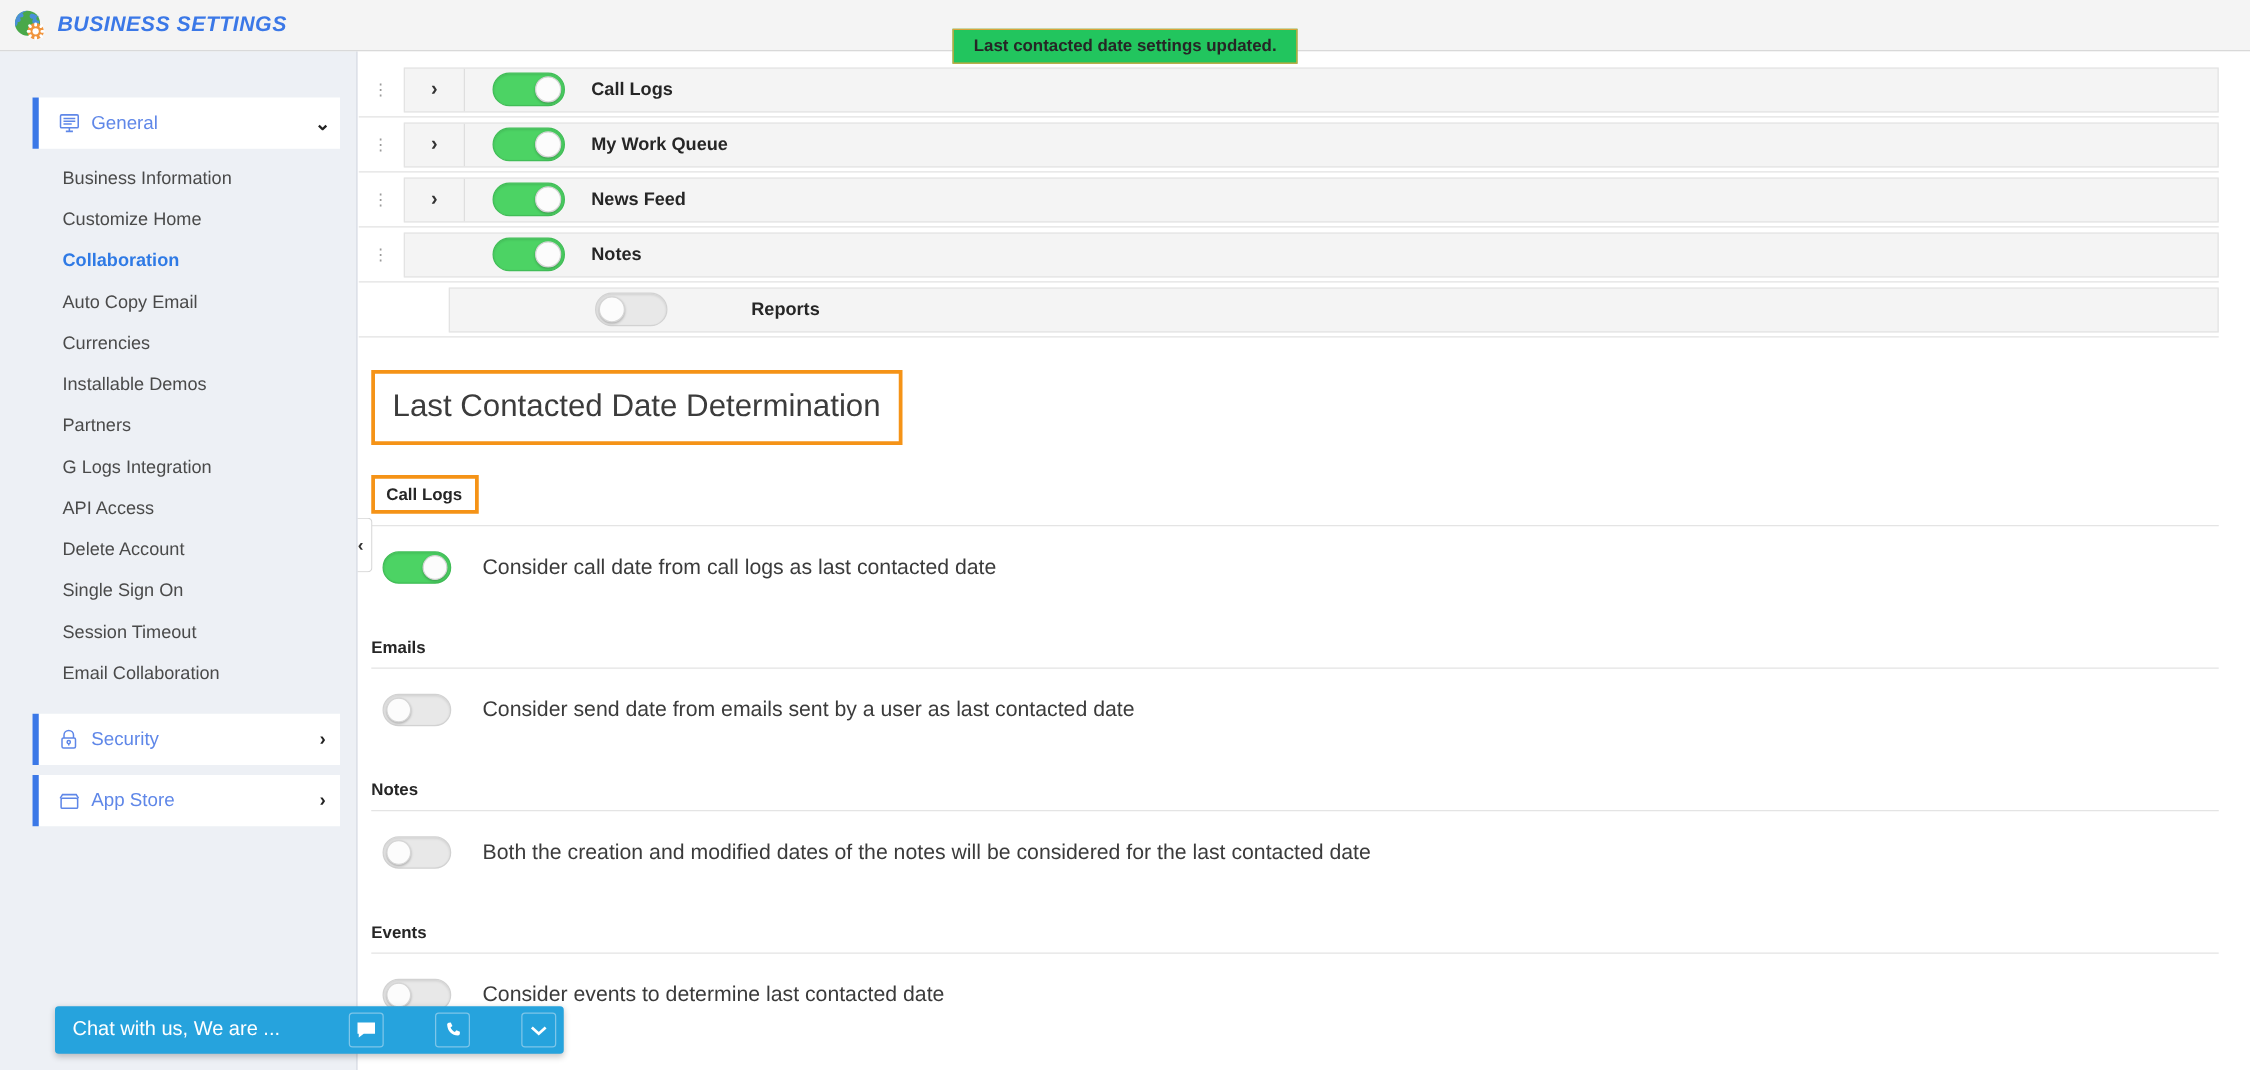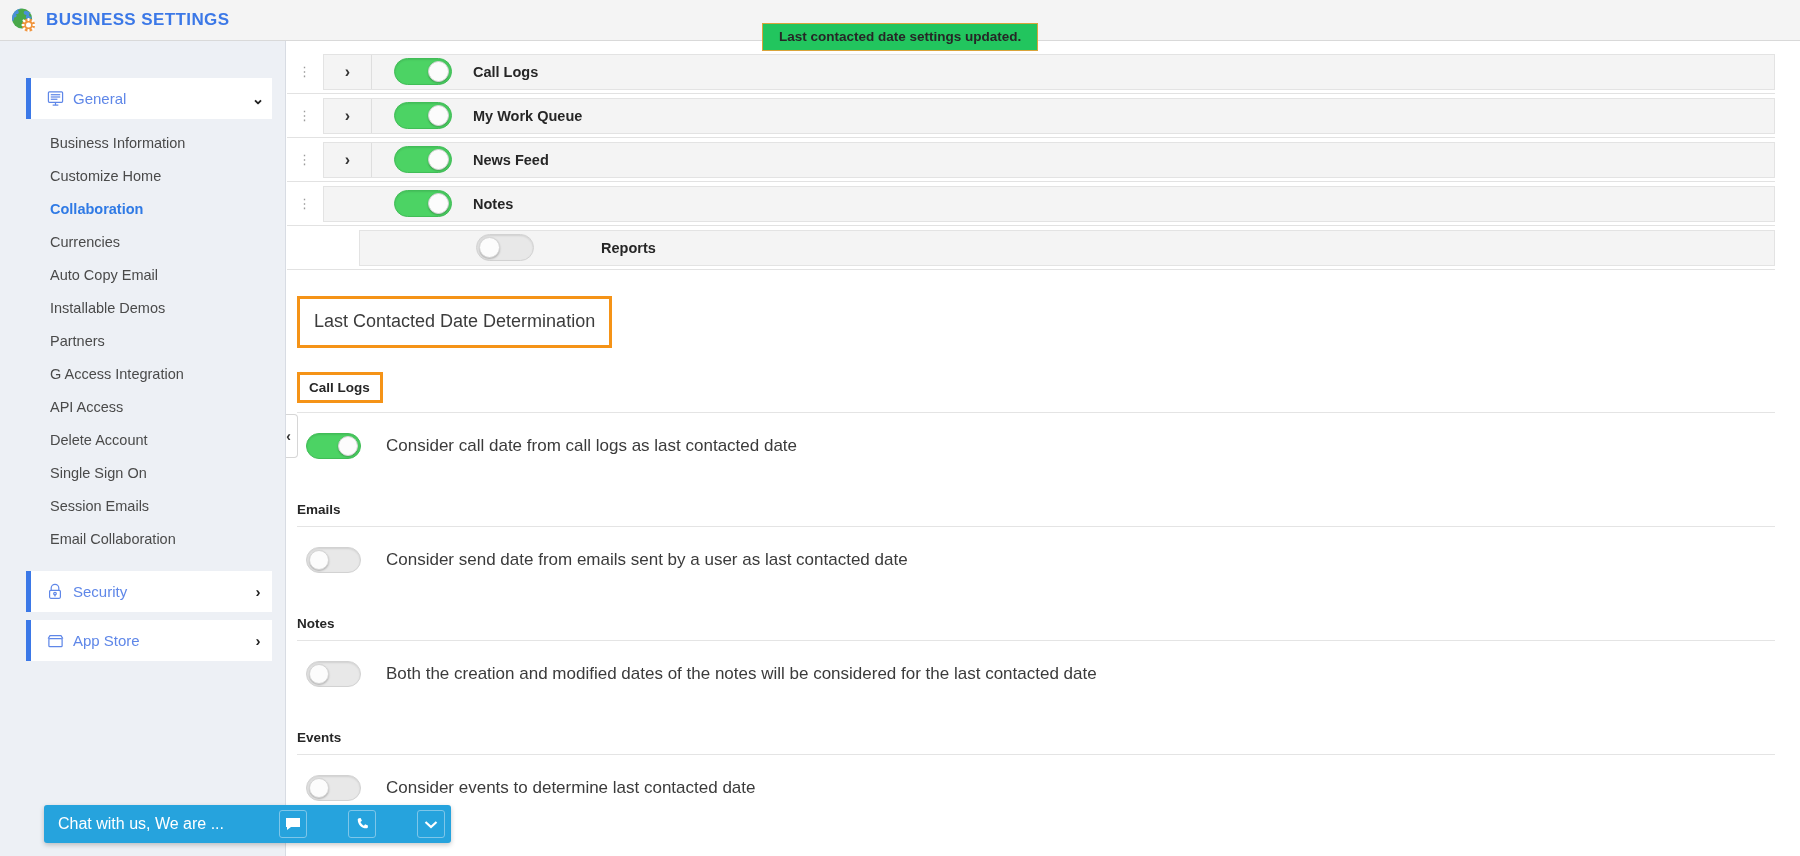--- a/index.html
+++ b/index.html
@@ -15,21 +15,21 @@
   .topbar {
     position: absolute; left: 0; top: 0; width: 1800px; height: 41px;
     background: #f4f4f4;
     border-bottom: 1px solid #d9d9d9;
     display: flex; align-items: center;
     z-index: 30;
   }
   .logo-wrap { width: 46px; display: flex; justify-content: center; align-items: center; }
   .app-title {
     font-size: 17px; font-weight: bold; letter-spacing: .4px;
-    color: #3b78e7; text-transform: uppercase;
+    color: #3b78e7; text-transform: uppercase; font-style: italic;
   }
 
   
   .toast {
     position: absolute; left: 762px; top: 23px;
     background: #22c55e; border: 1px solid #d9a43b;
     padding: 5px 16px 6px 16px;
     font-size: 13.5px; font-weight: bold; color: #262626;
     z-index: 60; white-space: nowrap;
   }
@@ -112,21 +112,21 @@
   .tgl.on { background: #4cd364; border-color: #41bd57; }
   .tgl.on .knob { left: 33px; }
   .tgl.sm { width: 55px; height: 26px; }
   .tgl.sm .knob { width: 20px; height: 20px; left: 2px; }
   .tgl.sm.on .knob { left: 31px; }
 
   
   .section-title-wrap { padding: 26px 0 0 0; }
   .section-title {
     display: inline-block;
-    font-size: 18px; color: #3c3c3c;
+    font-size: 25px; color: #3c3c3c;
     padding: 12px 14px 13px 14px;
     border: 3px solid #f59317;
     margin-left: 10px;
   }
 
   .sub-block { padding-left: 10px; width: 1490px; }
   .sub-head {
     font-size: 13.5px; font-weight: bold; color: #262626;
     padding: 24px 0 9px 0; display: inline-block;
   }
@@ -211,29 +211,29 @@
         </svg>
       </span>
       <span class="g-label">General</span>
       <span class="g-arrow">⌄</span>
     </div>
 
     <div class="nav-sub-list">
       <div class="nav-sub">Business Information</div>
       <div class="nav-sub">Customize Home</div>
       <div class="nav-sub active">Collaboration</div>
+      <div class="nav-sub">Auto Copy Email</div>
       <div class="nav-sub">Currencies</div>
-      <div class="nav-sub">Auto Copy Email</div>
       <div class="nav-sub">Installable Demos</div>
       <div class="nav-sub">Partners</div>
-      <div class="nav-sub">G Access Integration</div>
+      <div class="nav-sub">G Logs Integration</div>
       <div class="nav-sub">API Access</div>
       <div class="nav-sub">Delete Account</div>
       <div class="nav-sub">Single Sign On</div>
-      <div class="nav-sub">Session Emails</div>
+      <div class="nav-sub">Session Timeout</div>
       <div class="nav-sub">Email Collaboration</div>
     </div>
 
     <div class="nav-gap"></div>
 
     <div class="nav-group">
       <span class="g-icon">
         <svg width="16" height="17" viewBox="0 0 16 17" fill="none" stroke="#5f87e8" stroke-width="1.2">
           <path d="M4.2 7.3V5.1a3.8 3.8 0 0 1 7.6 0v2.2"></path>
           <rect x="2.6" y="7.3" width="10.8" height="8" rx="1.2"></rect>

